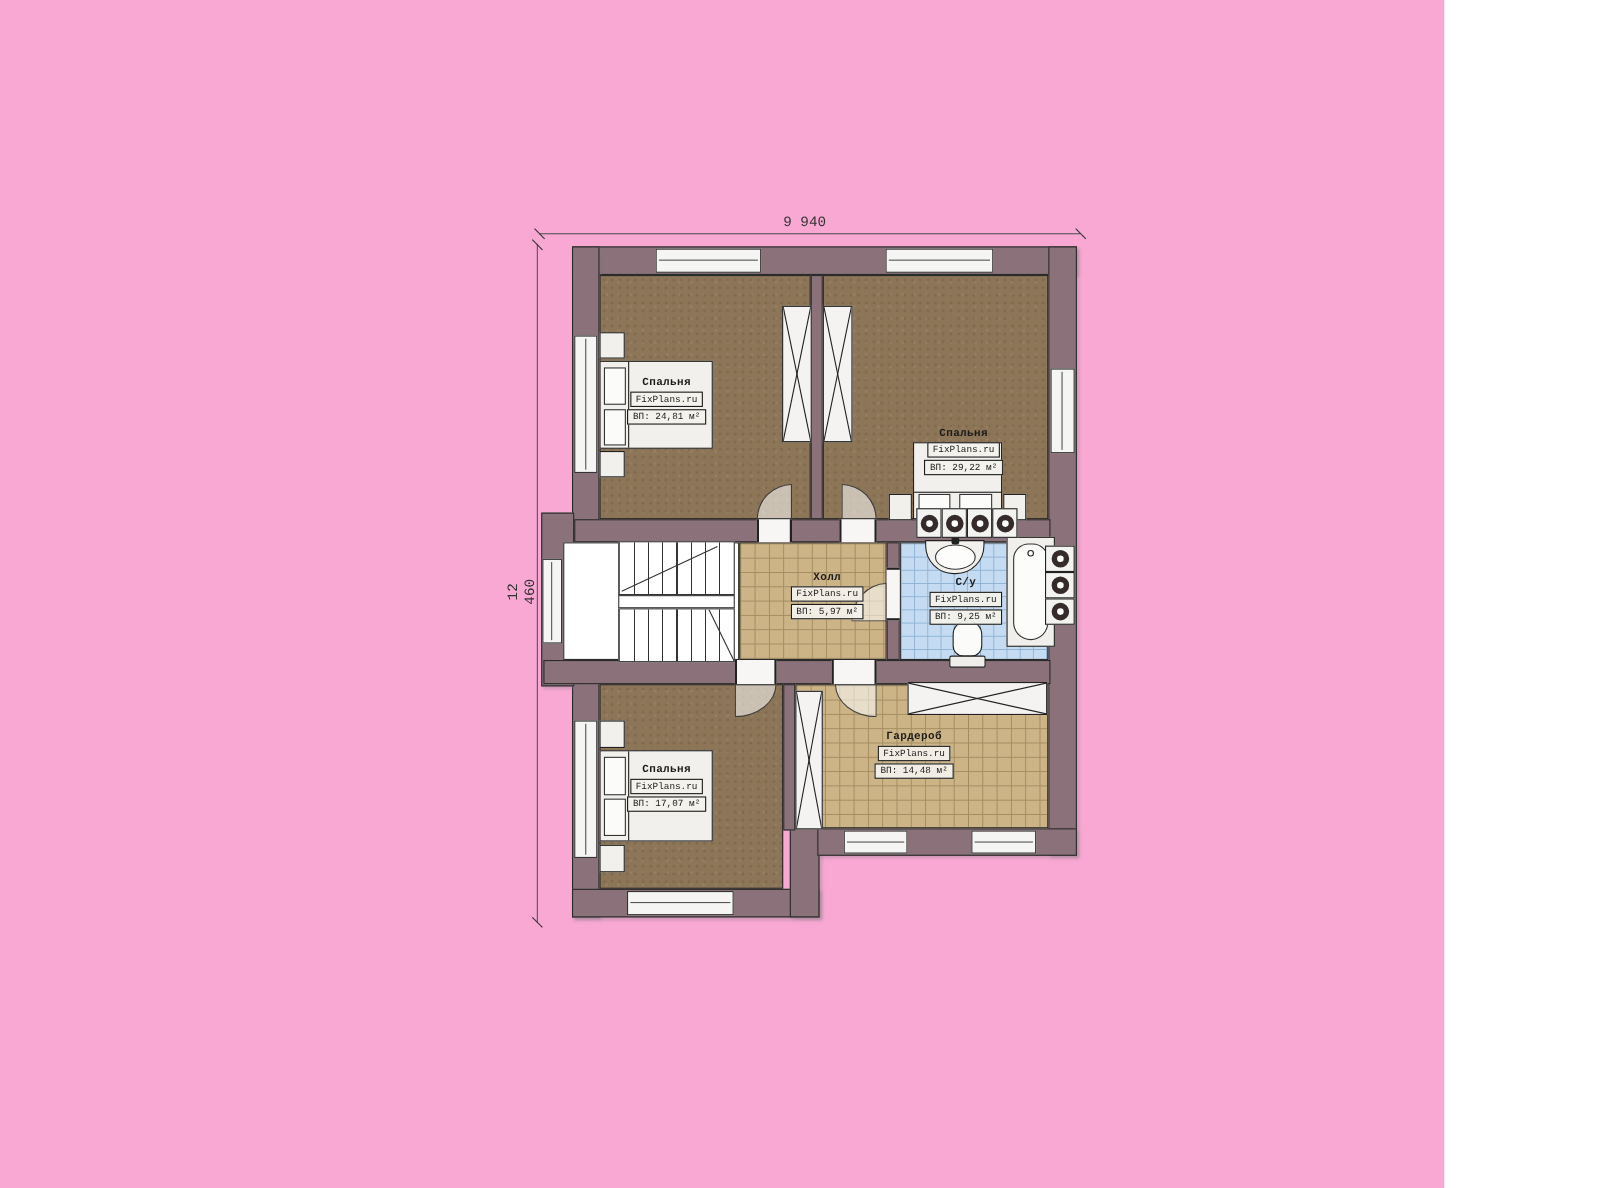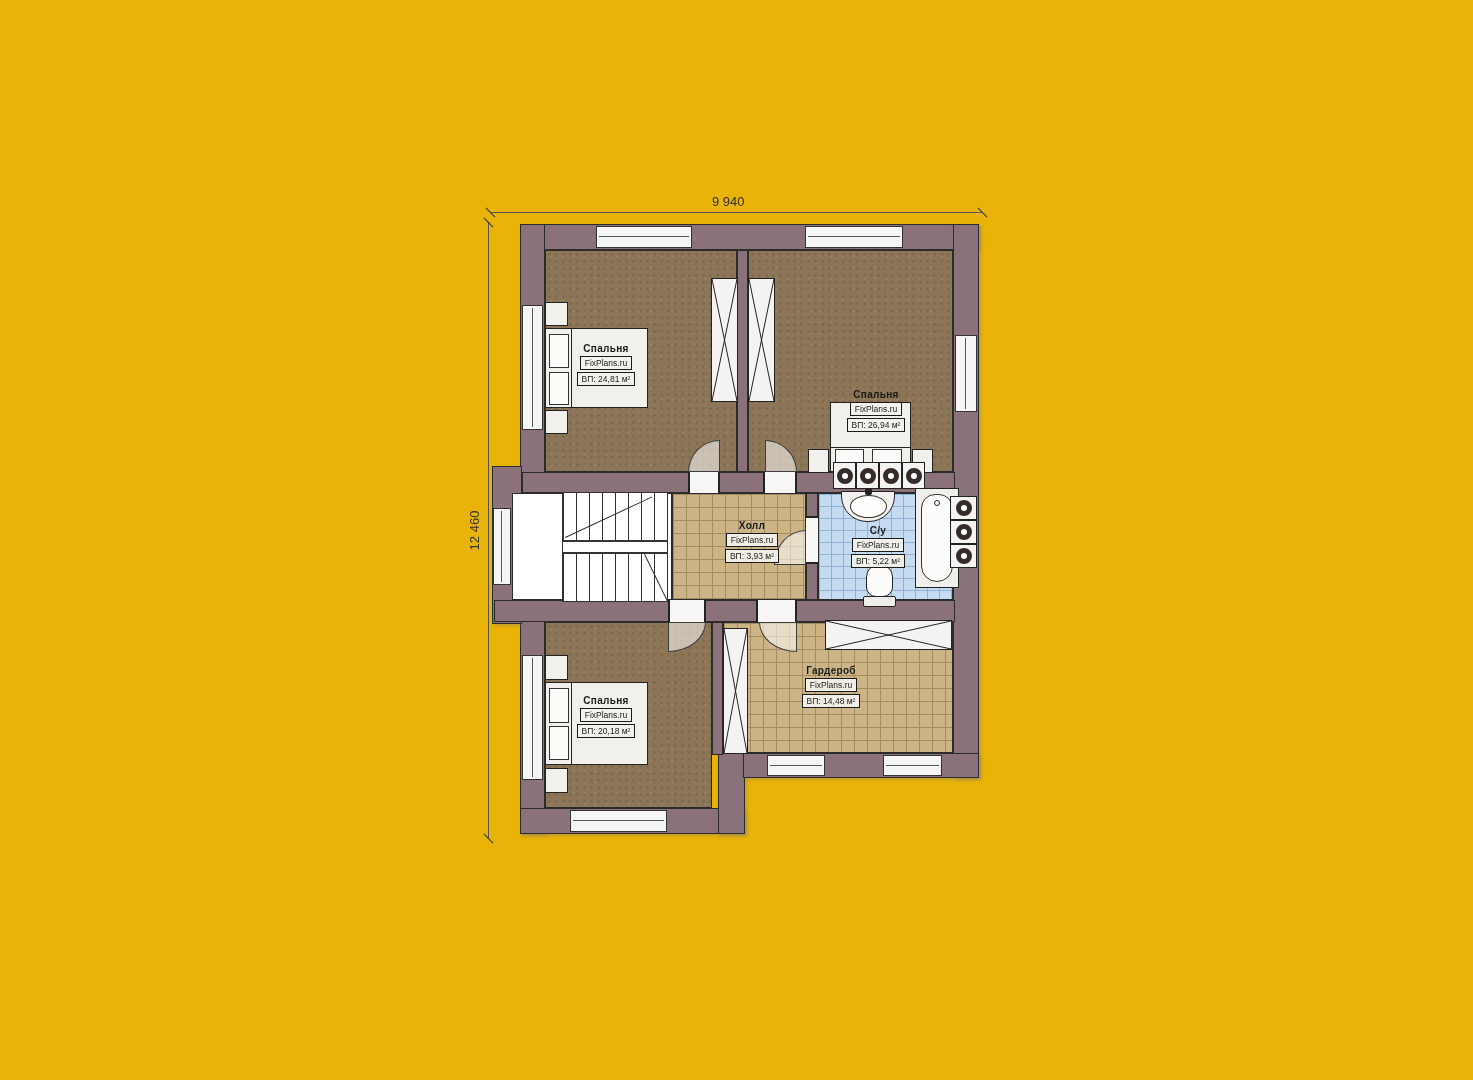--- a/index.html
+++ b/index.html
@@ -1,17 +1,17 @@
 <!DOCTYPE html>
 <html><head>
 <meta charset="utf-8">
 <style>
   html,body{margin:0;padding:0;background:#ffffff;}
-  #canvas{position:relative;width:1473px;height:1080px;background:#eab308;overflow:hidden;
-          font-family:Liberation Sans, sans-serif;}
+  #canvas{position:relative;width:1313px;height:1080px;background:#f9a8d4;overflow:hidden;
+          font-family:Liberation Mono, monospace;}
   .abs{position:absolute;box-sizing:border-box;}
   .wall{position:absolute;box-sizing:border-box;background:#8b727a;border:1px solid #2b2b2b;}
   .outer{box-shadow:2px 2px 3px rgba(120,120,120,0.35);}
   .floor-brown{position:absolute;box-sizing:border-box;border:1px solid #2b2b2b;background-color:#8d7557;
     background-image:radial-gradient(rgba(0,0,0,0.10) 1px,transparent 1.6px),
                      radial-gradient(rgba(255,255,255,0.07) 1px,transparent 1.6px);
     background-size:7px 7px,11px 11px;}
   .floor-tile{position:absolute;box-sizing:border-box;border:1px solid #2b2b2b;background-color:#ccb487;
     background-image:linear-gradient(#a28c60 1px,transparent 1px),
                      linear-gradient(90deg,#a28c60 1px,transparent 1px);
@@ -210,36 +210,36 @@
   </div>
 
   <div class="room-label" style="left:558px;top:343px;">
     <div class="rl-name">Спальня</div>
     <div class="rl-box">FixPlans.ru</div>
     <div class="rl-box">ВП: 24,81 м²</div>
   </div>
   <div class="room-label" style="left:828px;top:389px;">
     <div class="rl-name">Спальня</div>
     <div class="rl-box">FixPlans.ru</div>
-    <div class="rl-box">ВП: 26,94 м²</div>
+    <div class="rl-box">ВП: 29,22 м²</div>
   </div>
   <div class="room-label" style="left:704px;top:520px;">
     <div class="rl-name">Холл</div>
     <div class="rl-box">FixPlans.ru</div>
-    <div class="rl-box">ВП: 3,93 м²</div>
+    <div class="rl-box">ВП: 5,97 м²</div>
   </div>
   <div class="room-label" style="left:830px;top:525px;">
     <div class="rl-name">С/у</div>
     <div class="rl-box">FixPlans.ru</div>
-    <div class="rl-box">ВП: 5,22 м²</div>
+    <div class="rl-box">ВП: 9,25 м²</div>
   </div>
   <div class="room-label" style="left:558px;top:695px;">
     <div class="rl-name">Спальня</div>
     <div class="rl-box">FixPlans.ru</div>
-    <div class="rl-box">ВП: 20,18 м²</div>
+    <div class="rl-box">ВП: 17,07 м²</div>
   </div>
   <div class="room-label" style="left:783px;top:665px;">
     <div class="rl-name">Гардероб</div>
     <div class="rl-box">FixPlans.ru</div>
     <div class="rl-box">ВП: 14,48 м²</div>
   </div>
 
 </div>
 
 </body></html>

